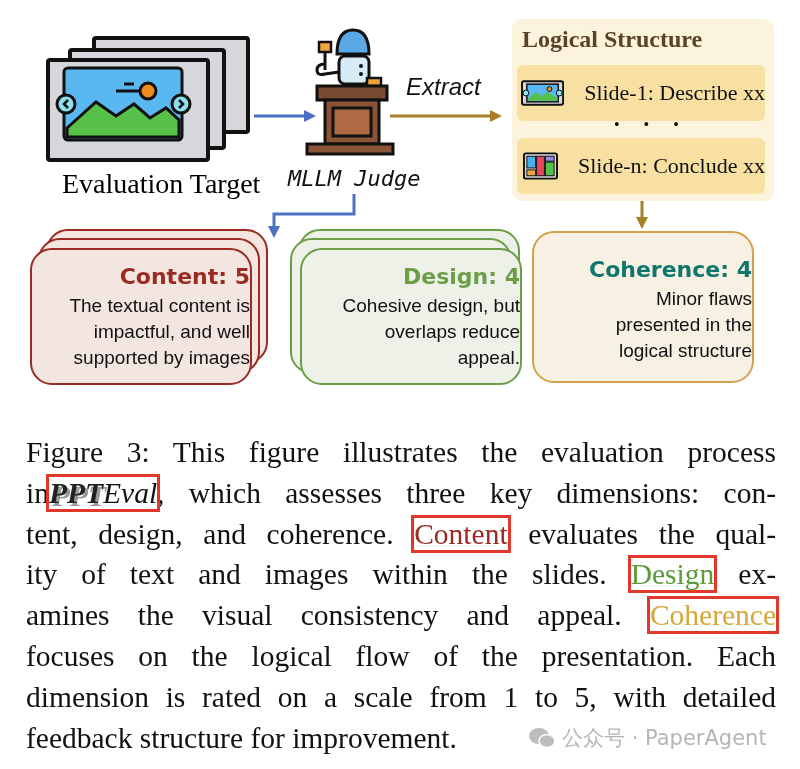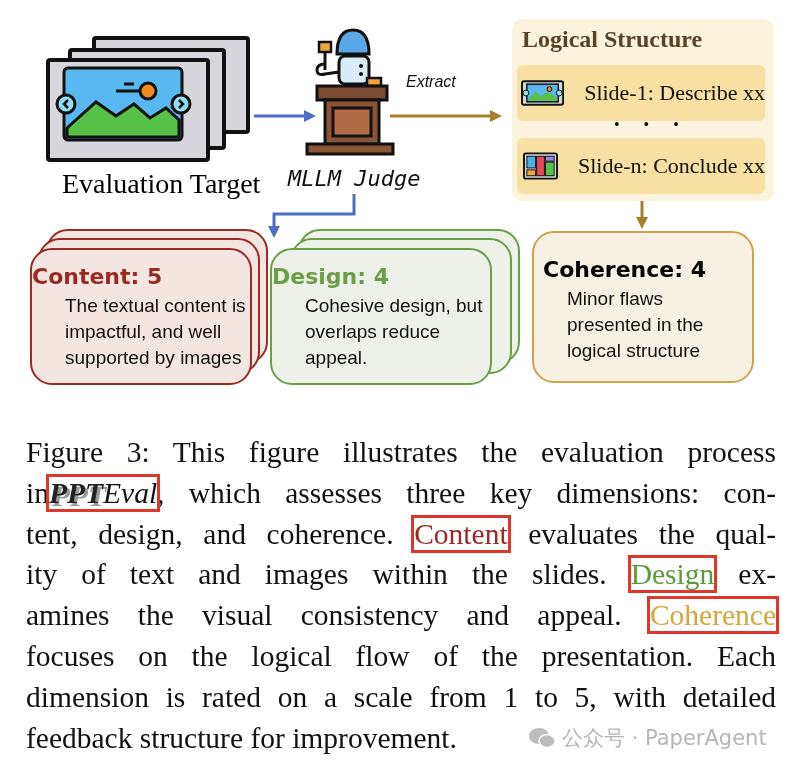--- a/index.html
+++ b/index.html
@@ -7,31 +7,31 @@
     .abs { position: absolute; }
 
     
     .slide-card { position: absolute; border: 4px solid #111; border-radius: 4px; background: #d6d6dc; }
     .target-label { left: 62px; top: 168px; font-size: 28px; color: #000000; font-family: "Liberation Serif", serif; }
 
     
     .judge-label { left: 288px; top: 166px; font-size: 22px; color: #111; font-family: "DejaVu Sans Mono", monospace; font-style: italic; }
 
     
-    .extract-label { left: 406px; top: 73px; font-size: 16px; font-style: italic; color: #111; font-family: "Liberation Sans", sans-serif; }
+    .extract-label { left: 406px; top: 73px; font-size: 24px; font-style: italic; color: #111; font-family: "Liberation Sans", sans-serif; }
 
     
     .ls-panel { left: 512px; top: 19px; width: 262px; height: 182px; background: #fcf3dc; border-radius: 10px; }
     .ls-title { left: 522px; top: 26px; font-size: 24px; font-weight: bold; color: #5a4228; font-family: "Liberation Serif", serif; }
     .ls-item { position: absolute; left: 517px; width: 248px; height: 56px; background: #f7e0a2; border-radius: 6px; display: flex; align-items: center; }
     .ls-item span.txt { font-size: 22px; color: #111; font-family: "Liberation Serif", serif; margin-left: 20px; white-space: nowrap; }
     .ls-dots { left: 614px; top: 116px; font-size: 16px; letter-spacing: 10px; color: #111; }
 
     
-    .card { position: absolute; border-radius: 22px; box-sizing: border-box; text-align: left; }
+    .card { position: absolute; border-radius: 22px; box-sizing: border-box; text-align: right; }
     .card-title { font-family: "DejaVu Sans", sans-serif; font-weight: bold; font-size: 22px; margin-top: 14px; }
     .card-body { font-family: "Liberation Sans", sans-serif; font-size: 19px; line-height: 26px; color: #111; margin-top: 4px; padding-left: 33px; }
 
     .card-content { border: 2px solid #9a2a22; background: #f3e6e1; }
     .card-design { border: 2px solid #6a9e48; background: #eef1e8; }
     .card-coherence { border: 2px solid #d2a24a; background: #f7f1e4; }
 
     
     .caption { left: 26px; top: 432px; width: 750px; font-size: 29.5px; line-height: 40.8px; color: #111; font-family: "Liberation Serif", serif; }
     .caption .line { white-space: nowrap; display: block; text-align: justify; text-align-last: justify; height: 40.8px; }
@@ -137,31 +137,31 @@
   <div class="card-title" style="color:#9a2a22;">Content: 5</div>
   <div class="card-body">
     <div>The textual content is</div>
     <div>impactful, and well</div>
     <div>supported by images</div>
   </div>
 </div>
 
 <div class="card card-design" style="left:298px;top:229px;width:222px;height:135px;"></div>
 <div class="card card-design" style="left:290px;top:238px;width:222px;height:136px;"></div>
-<div class="card card-design" style="left:270px;top:248px;width:222px;height:137px;">
+<div class="card card-design" style="left:300px;top:248px;width:222px;height:137px;">
   <div class="card-title" style="color:#6a9e48;">Design: 4</div>
   <div class="card-body">
     <div>Cohesive design, but</div>
     <div>overlaps reduce</div>
     <div>appeal.</div>
   </div>
 </div>
 
 <div class="card card-coherence" style="left:532px;top:231px;width:222px;height:152px;">
-  <div class="card-title" style="color:#000000;margin-top:24px;padding-left:9px;">Coherence: 4</div>
+  <div class="card-title" style="color:#0f766e;margin-top:24px;padding-left:9px;">Coherence: 4</div>
   <div class="card-body">
     <div>Minor flaws</div>
     <div>presented in the</div>
     <div>logical structure</div>
   </div>
 </div>
 
 <div class="abs caption">
   <span class="line">Figure 3: This figure illustrates the evaluation process</span>
   <span class="line"><span>in</span><span class="hl"><span class="ppt">PPT</span><span class="eval">Eval</span></span><span>, which assesses three key dimensions: con-</span></span>

